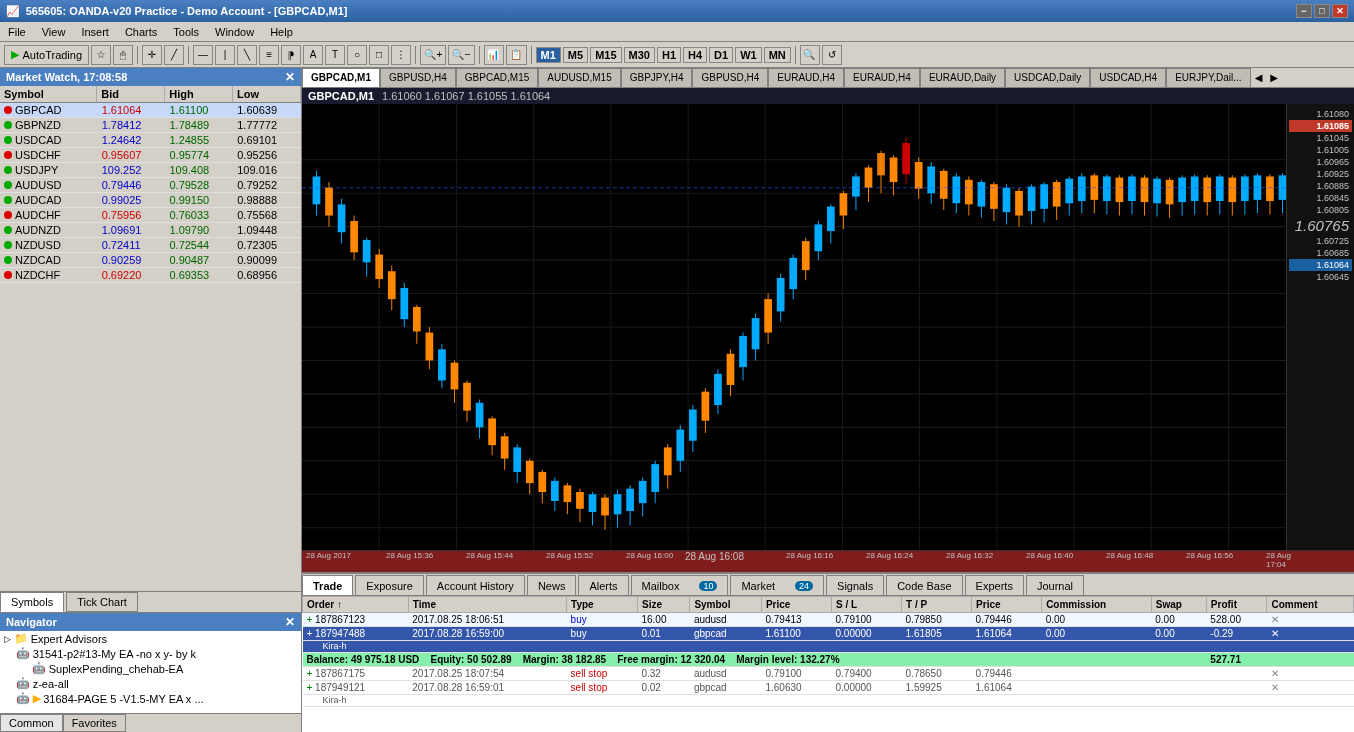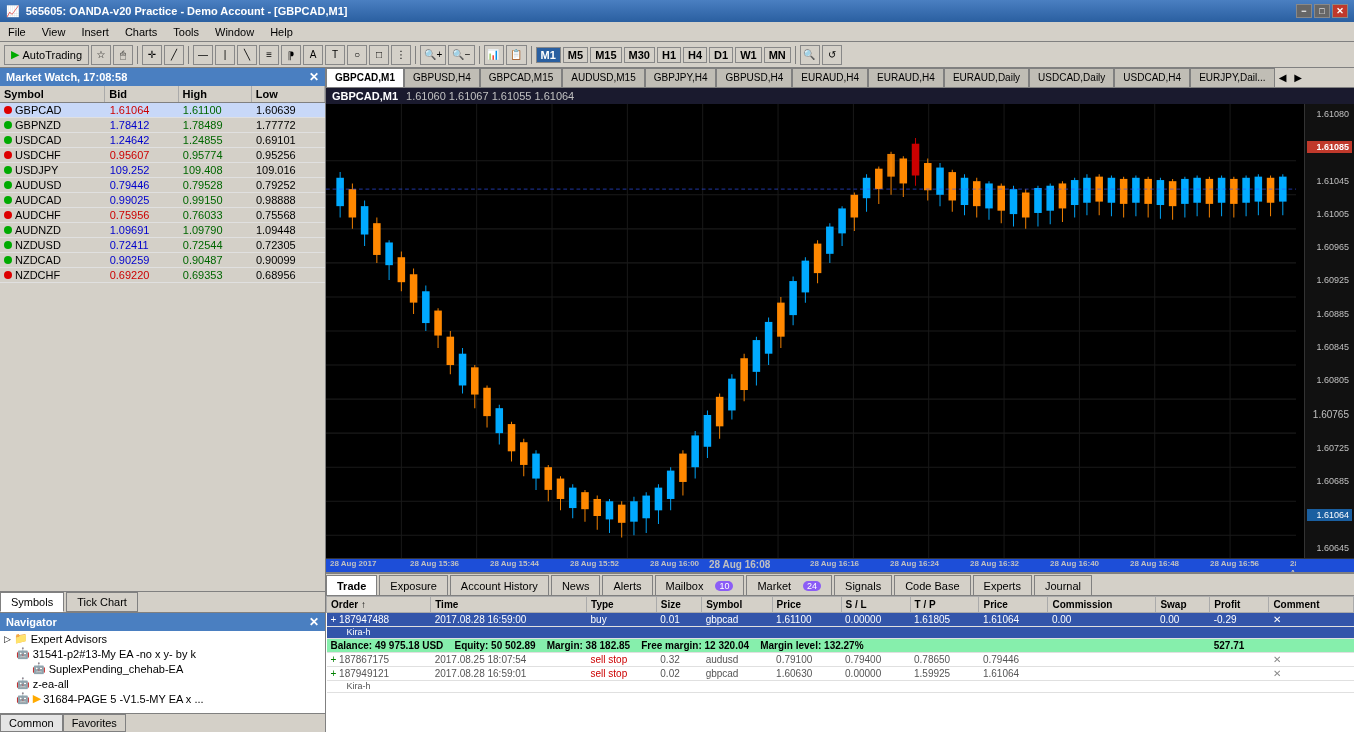--- a/index.html
+++ b/index.html
@@ -20,21 +20,21 @@
     
     .toolbar { background: #d4d0c8; height: 26px; display: flex; align-items: center; padding: 2px 4px; border-bottom: 1px solid #808080; gap: 2px; flex-wrap: nowrap; overflow: hidden; }
     .tb-btn { background: #d4d0c8; border: 1px solid #888; height: 20px; min-width: 20px; padding: 0 3px; font-size: 10px; cursor: pointer; display: flex; align-items: center; justify-content: center; }
     .tb-separator { width: 1px; height: 18px; background: #808080; margin: 0 2px; }
     .tb-timeframe { background: #d4d0c8; border: 1px solid #888; padding: 1px 4px; font-size: 11px; font-weight: bold; cursor: pointer; min-width: 24px; text-align: right; }
     
     
     .main-layout { display: flex; height: calc(732px - 22px - 20px - 26px); }
     
     
-    .left-panel { width: 326px; display: flex; flex-direction: column; background: #d4d0c8; border-right: 1px solid #808080; flex-shrink: 0; }
+    .left-panel { width: 302px; display: flex; flex-direction: column; background: #d4d0c8; border-right: 1px solid #808080; flex-shrink: 0; }
     
     
     .market-watch { flex: 1; display: flex; flex-direction: column; min-height: 0; }
     .panel-header { background: #4a7fc1; color: white; padding: 2px 6px; font-size: 11px; font-weight: bold; display: flex; align-items: center; justify-content: space-between; }
     .panel-close { color: white; cursor: pointer; font-size: 12px; }
     .mw-header-row { display: flex; background: #d4d0c8; border-bottom: 1px solid #808080; font-size: 11px; font-weight: bold; }
     .mw-col { padding: 2px 4px; flex: 1; border-right: 1px solid #aaa; }
     .mw-col-symbol { flex: 1.5; }
     .mw-body { flex: 1; overflow-y: auto; }
     .mw-row { display: flex; font-size: 11px; border-bottom: 1px solid #e0e0e0; align-items: center; }
@@ -76,21 +76,21 @@
     .chart-body { flex: 1; position: relative; overflow: hidden; }
     
     
     .time-axis { height: 18px; background: #1a1a1a; border-top: 1px solid #333; display: flex; align-items: center; padding-left: 4px; flex-shrink: 0; }
     
     
     .bottom-panel { height: 160px; background: #d4d0c8; border-top: 2px solid #808080; display: flex; flex-direction: column; flex-shrink: 0; }
     .bottom-tabs { display: flex; border-bottom: 1px solid #808080; background: #d4d0c8; height: 22px; align-items: flex-end; }
     .bottom-tab { padding: 2px 10px; font-size: 11px; cursor: pointer; border: 1px solid #808080; border-bottom: none; background: #d4d0c8; margin-right: 2px; height: 20px; display: flex; align-items: center; }
     .bottom-tab.active { background: white; font-weight: bold; }
-    .bottom-tab-badge { background: #8b5cf6; color: white; border-radius: 8px; padding: 0 4px; font-size: 9px; margin-left: 12px; }
+    .bottom-tab-badge { background: #0369a1; color: white; border-radius: 8px; padding: 0 4px; font-size: 9px; margin-left: 20px; }
     
     
     .trade-table { flex: 1; overflow-y: auto; background: white; }
     table { width: 100%; border-collapse: collapse; font-size: 10px; }
     th { background: #d4d0c8; padding: 2px 4px; border: 1px solid #aaa; font-weight: bold; white-space: nowrap; text-align: left; position: sticky; top: 0; }
     td { padding: 1px 4px; border-bottom: 1px solid #e0e0e0; white-space: nowrap; }
     tr.order-row.selected { background: #3355aa; color: white; }
     tr.balance-row { background: #d8f0d8; font-weight: bold; }
     tr.pending-row { color: #555; }
     .type-buy { color: #0000cc; }
@@ -625,39 +625,39 @@
             <line x1="1003" y1="63" x2="1003" y2="99" stroke="#ff8800" stroke-width="1"></line>
             <rect x="999" y="65" width="8" height="22" fill="#ff8800"></rect>
 
             <line x1="1016" y1="62" x2="1016" y2="98" stroke="#00aaff" stroke-width="1"></line>
             <rect x="1012" y="64" width="8" height="22" fill="#00aaff"></rect>
           </g>
 
           <line x1="0" y1="75" x2="1030" y2="75" stroke="#3355ff" stroke-width="1" stroke-dasharray="4,3" opacity="0.5"></line>
         </svg>
 
-        <div style="position:absolute;right:0;top:0;bottom:0;width:50px;background:#111;border-left:1px solid #333;display:flex;flex-direction:column;justify-content:space-between;padding:4px 2px;">
+        <div style="position:absolute;right:0;top:0;bottom:0;width:68px;background:#111;border-left:1px solid #333;display:flex;flex-direction:column;padding:4px 2px;">
           <div style="font-size:9px;color:#c0c0c0;text-align:right;padding:1px 3px;">1.61080</div>
           <div style="font-size:9px;color:white;background:#c0392b;text-align:right;padding:1px 3px;font-weight:bold;">1.61085</div>
           <div style="font-size:9px;color:#c0c0c0;text-align:right;padding:1px 3px;">1.61045</div>
           <div style="font-size:9px;color:#c0c0c0;text-align:right;padding:1px 3px;">1.61005</div>
           <div style="font-size:9px;color:#c0c0c0;text-align:right;padding:1px 3px;">1.60965</div>
           <div style="font-size:9px;color:#c0c0c0;text-align:right;padding:1px 3px;">1.60925</div>
           <div style="font-size:9px;color:#c0c0c0;text-align:right;padding:1px 3px;">1.60885</div>
           <div style="font-size:9px;color:#c0c0c0;text-align:right;padding:1px 3px;">1.60845</div>
           <div style="font-size:9px;color:#c0c0c0;text-align:right;padding:1px 3px;">1.60805</div>
-          <div style="font-size:10px;color:#c0c0c0;text-align:right;padding:1px 3px;">1.60765</div>
+          <div style="font-size:15px;color:#c0c0c0;text-align:right;padding:1px 3px;font-style:italic;">1.60765</div>
           <div style="font-size:9px;color:#c0c0c0;text-align:right;padding:1px 3px;">1.60725</div>
           <div style="font-size:9px;color:#c0c0c0;text-align:right;padding:1px 3px;">1.60685</div>
           <div style="font-size:9px;color:white;background:#1a5fa0;text-align:right;padding:1px 3px;">1.61064</div>
           <div style="font-size:9px;color:#c0c0c0;text-align:right;padding:1px 3px;">1.60645</div>
         </div>
       </div>
 
-      <div class="time-axis" style="position:relative;height:14px;background:#1d4ed8;border-top:1px solid #333;flex-shrink:0;font-weight:bold;">
+      <div class="time-axis" style="position:relative;height:22px;background:#7f1d1d;border-top:1px solid #333;flex-shrink:0;">
         <div style="position:relative;width:calc(100% - 58px);height:100%;overflow:hidden;">
           <span style="position:absolute;left:0px;font-size:8px;color:#c0c0c0;">28 Aug 2017</span>
           <span style="position:absolute;left:80px;font-size:8px;color:#c0c0c0;">28 Aug 15:36</span>
           <span style="position:absolute;left:160px;font-size:8px;color:#c0c0c0;">28 Aug 15:44</span>
           <span style="position:absolute;left:240px;font-size:8px;color:#c0c0c0;">28 Aug 15:52</span>
           <span style="position:absolute;left:320px;font-size:8px;color:#c0c0c0;">28 Aug 16:00</span>
           <span style="position:absolute;left:379px;font-size:10px;color:#c0c0c0;">28 Aug 16:08</span>
           <span style="position:absolute;left:480px;font-size:8px;color:#c0c0c0;text-align:center;">28 Aug 16:16</span>
           <span style="position:absolute;left:560px;font-size:8px;color:#c0c0c0;">28 Aug 16:24</span>
           <span style="position:absolute;left:640px;font-size:8px;color:#c0c0c0;">28 Aug 16:32</span>
@@ -698,20 +698,35 @@
               <th>T / P</th>
               <th>Price</th>
               <th>Commission</th>
               <th>Swap</th>
               <th>Profit</th>
               <th>Comment</th>
             </tr>
           </thead>
           <tbody>
 
+            <tr class="order-row" style="background:#f0f8ff;">
+              <td><span style="color:green;">+</span> 187867123</td>
+              <td>2017.08.25 18:06:51</td>
+              <td class="type-buy">buy</td>
+              <td>16.00</td>
+              <td>audusd</td>
+              <td>0.79413</td>
+              <td>0.79100</td>
+              <td>0.79850</td>
+              <td>0.79446</td>
+              <td>0.00</td>
+              <td>0.00</td>
+              <td style="color:#000;">528.00</td>
+              <td style="color:#888;cursor:pointer;">✕</td>
+            </tr>
 
             <tr class="order-row selected" style="background:#3355aa;color:white;">
               <td><span>+</span> 187947488</td>
               <td>2017.08.28 16:59:00</td>
               <td>buy</td>
               <td>0.01</td>
               <td>gbpcad</td>
               <td>1.61100</td>
               <td>0.00000</td>
               <td>1.61805</td>

